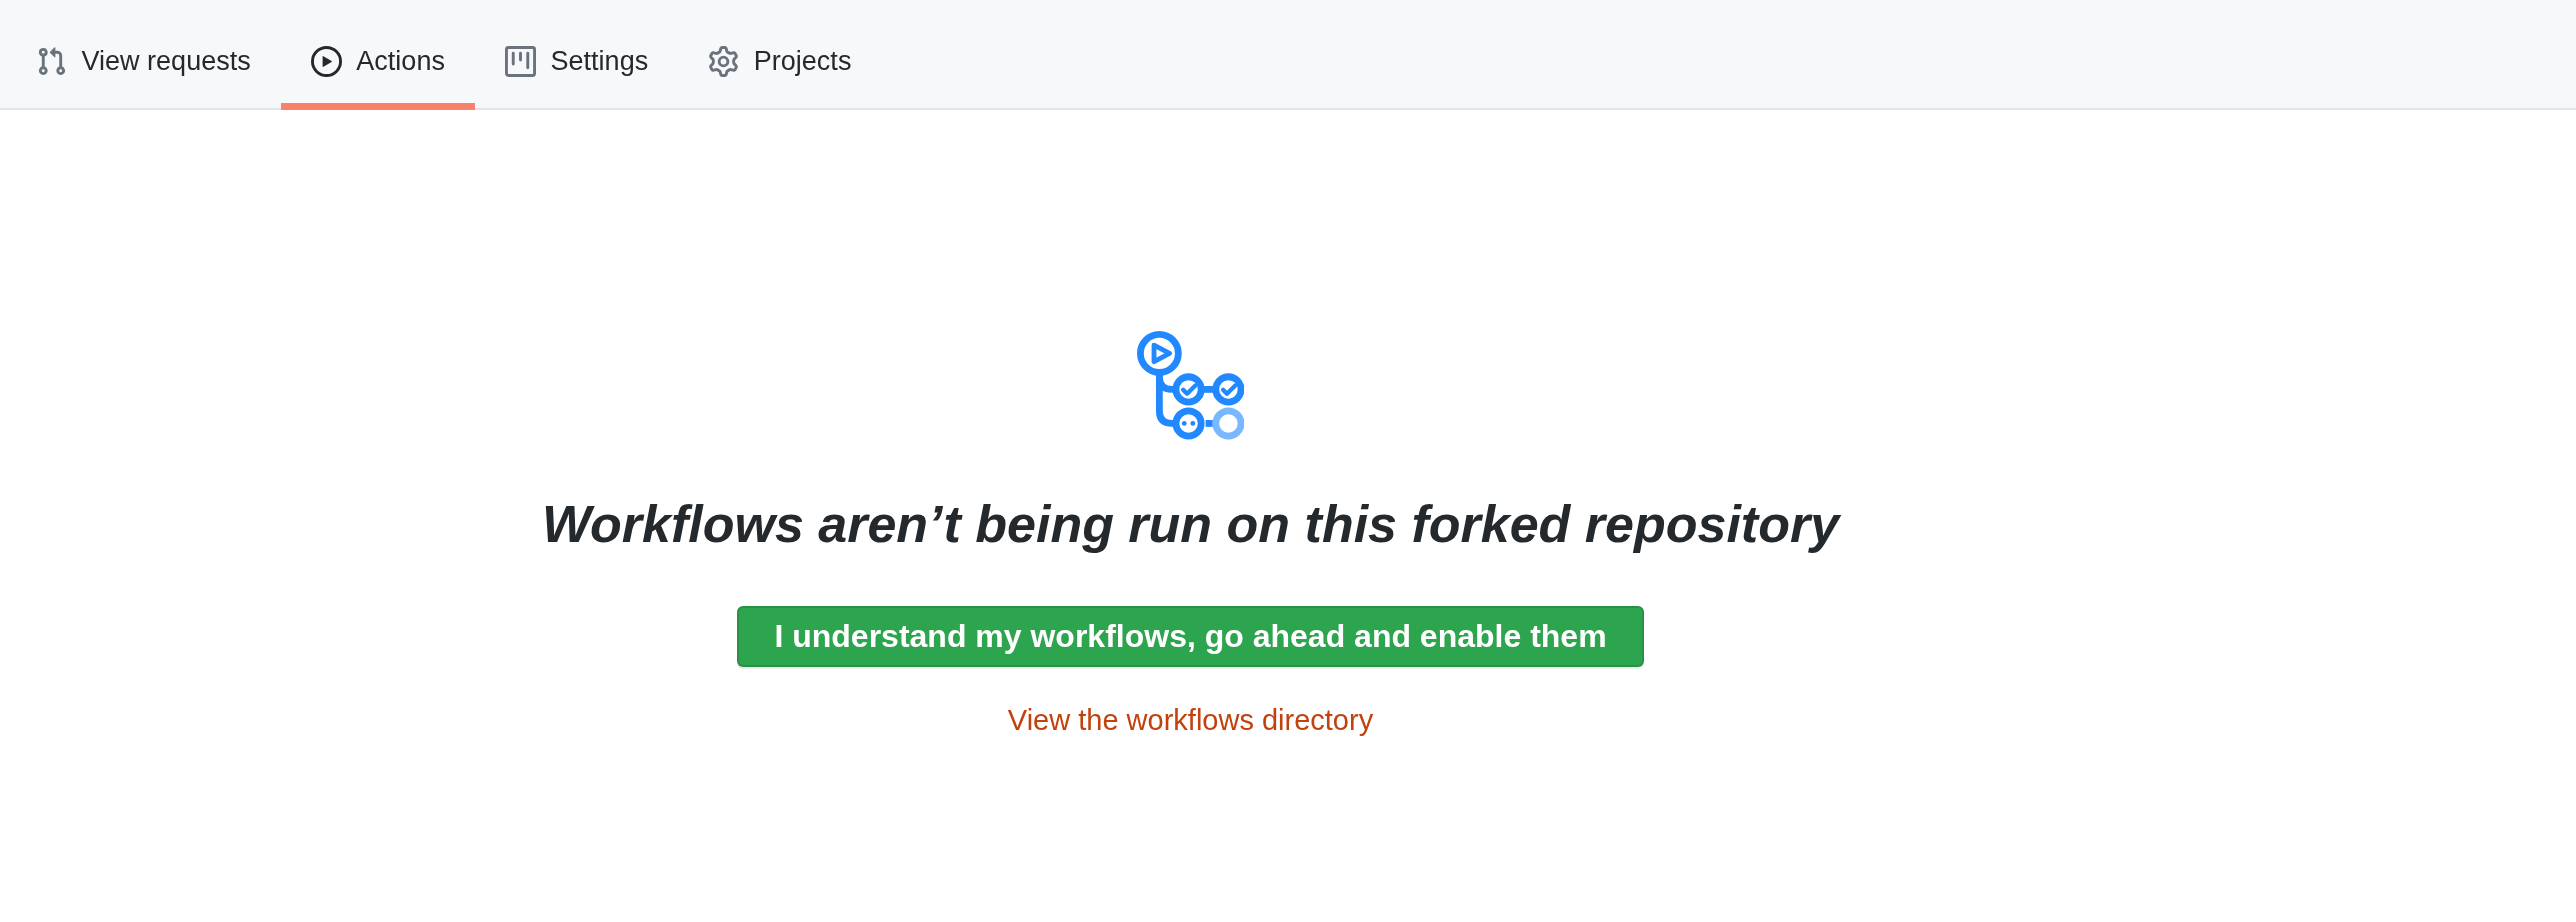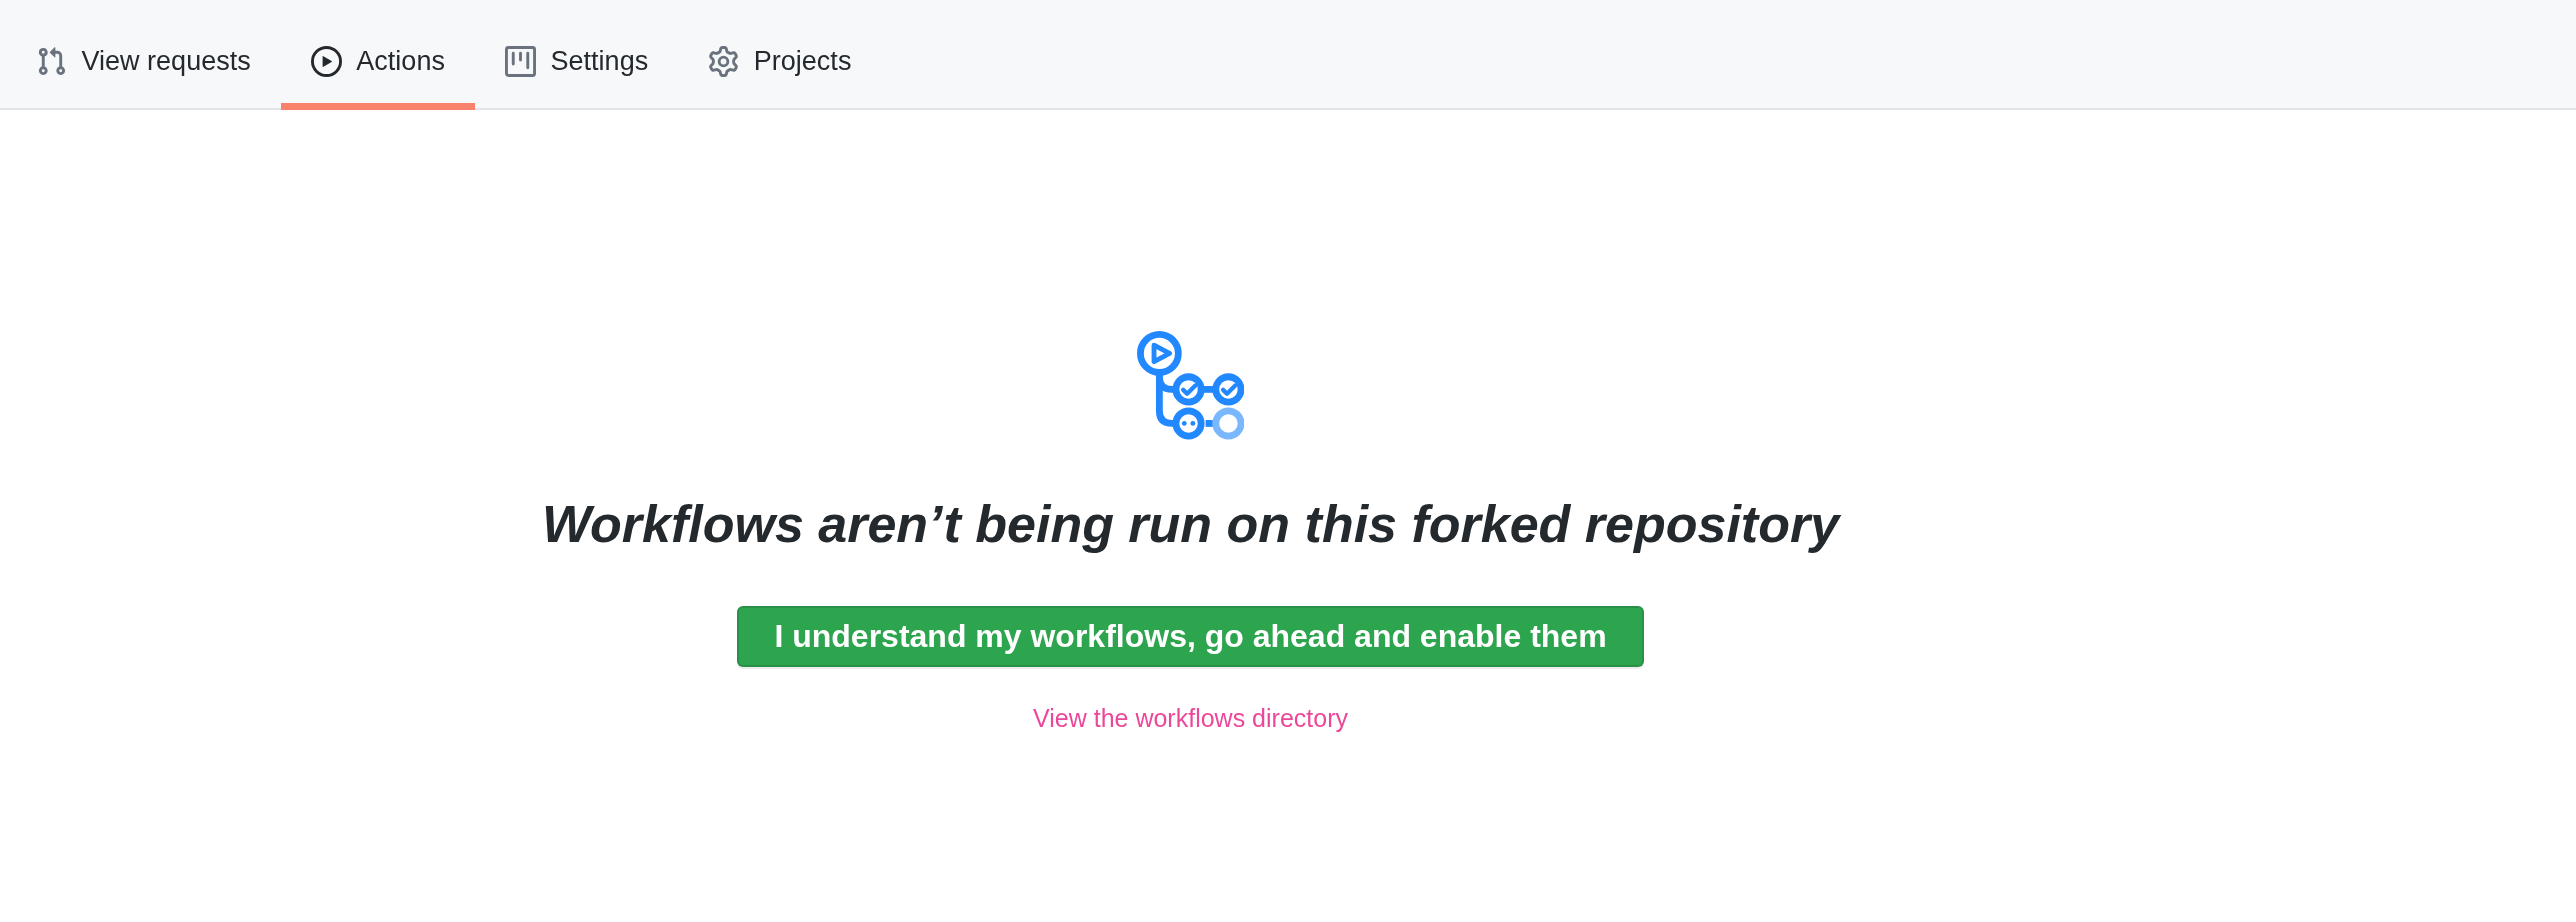--- a/index.html
+++ b/index.html
@@ -83,22 +83,22 @@
     font-family: inherit;
     font-size: 32px;
     font-weight: 700;
     border: 2px solid rgba(27,31,35,0.15);
     border-radius: 6px;
     box-shadow: 0 2px 0 rgba(27,31,35,0.08);
     cursor: pointer;
   }
   .link-row { margin-top: 37px; }
   .dir-link {
-    color: #ec4899;
-    font-size: 25px;
+    color: #c2410c;
+    font-size: 29px;
     text-decoration: none;
     cursor: pointer;
   }
 </style>
 </head>
 <body>
 
 <nav class="tabnav">
 
 

